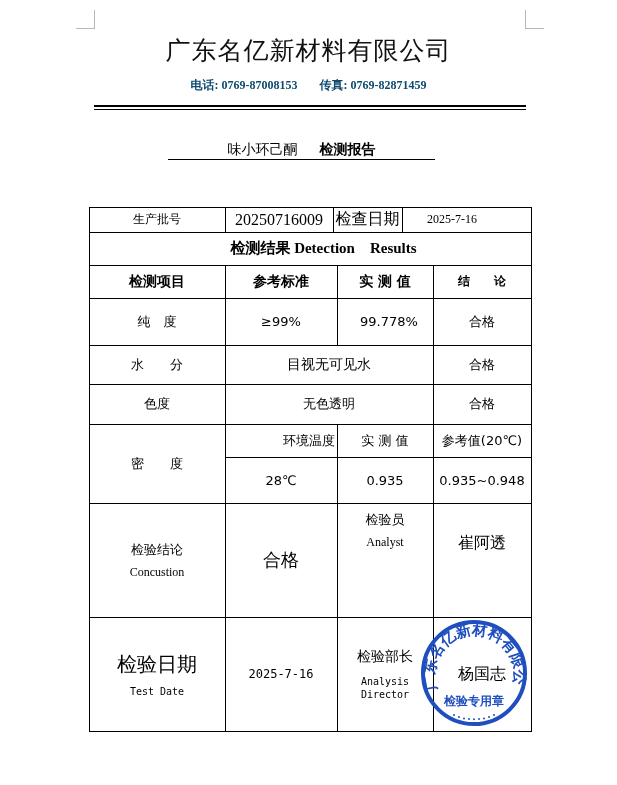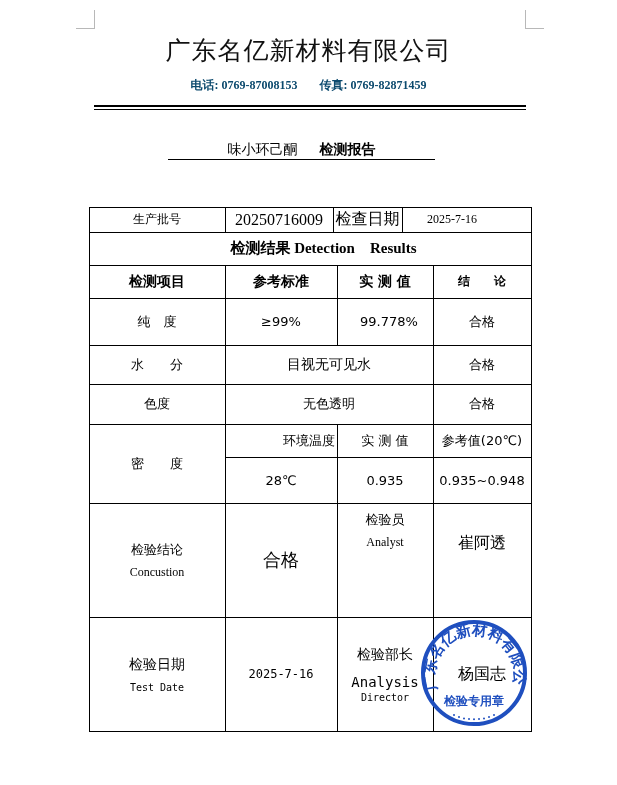--- a/index.html
+++ b/index.html
@@ -116,27 +116,27 @@
     <span class="serif" style="font-size:12px;margin-top:6px;">Concustion</span>
   </div>
   <div class="cell" style="left:225px;top:503px;width:112px;height:114px;font-size:18px;">合格</div>
   <div class="cell" style="left:337px;top:503px;width:96px;height:114px;justify-content:flex-start;padding-top:8px;">
     <span style="font-size:13px;">检验员</span>
     <span class="serif" style="font-size:12px;margin-top:6px;">Analyst</span>
   </div>
   <div class="cell" style="left:433px;top:503px;width:98px;height:80px;font-size:16px;">崔阿透</div>
 
   <div class="cell" style="left:89px;top:617px;width:136px;height:114px;">
-    <span style="font-size:14px;font-family:Liberation Mono, monospace;">检验日期</span>
+    <span style="font-size:20px;font-family:Liberation Mono, monospace;">检验日期</span>
     <span class="mono" style="font-size:10px;margin-top:8px;">Test Date</span>
   </div>
   <div class="cell mono" style="left:225px;top:617px;width:112px;height:114px;font-size:12px;">2025-7-16</div>
   <div class="cell" style="left:337px;top:617px;width:96px;height:114px;">
     <span style="font-size:14px;">检验部长</span>
-    <span class="mono" style="font-size:14px;margin-top:10px;">Analysis</span>
+    <span class="mono" style="font-size:10px;margin-top:10px;">Analysis</span>
     <span class="mono" style="font-size:10px;margin-top:2px;">Director</span>
   </div>
   <div class="cell" style="left:433px;top:617px;width:98px;height:114px;font-size:16px;">杨国志</div>
 </div>
 
 <svg class="stamp" viewBox="0 0 108 108">
   <defs>
     <path id="ringpath" d="M 18 72 A 40 40 0 1 1 92 70" fill="none"></path>
   </defs>
   <circle cx="54" cy="54" r="51" fill="none" stroke="#1f4fbf" stroke-width="4"></circle>

